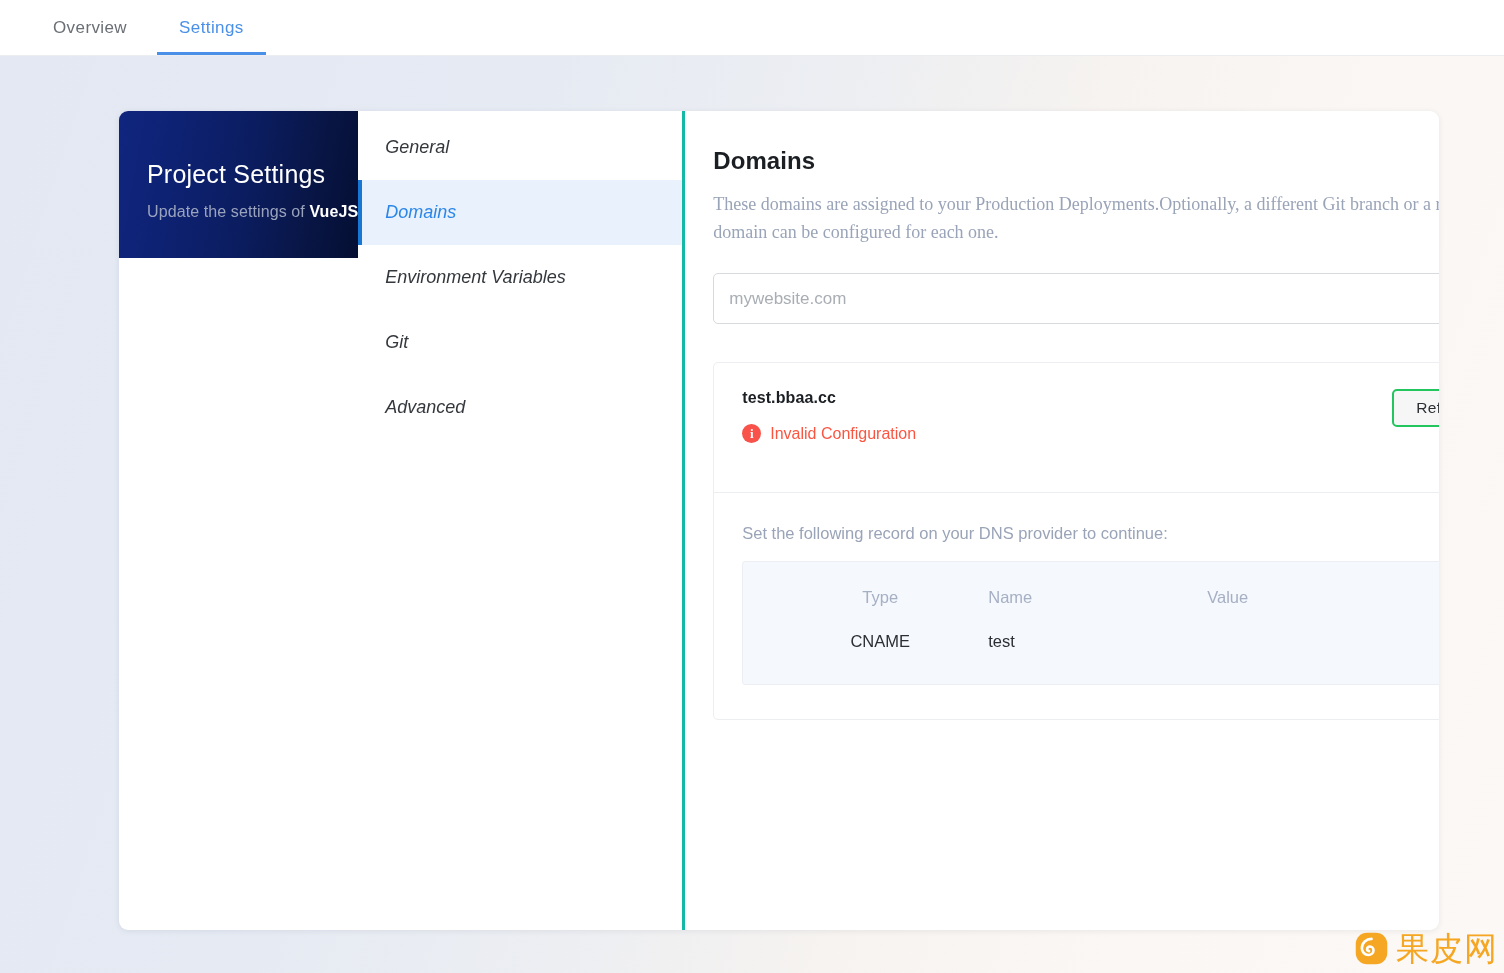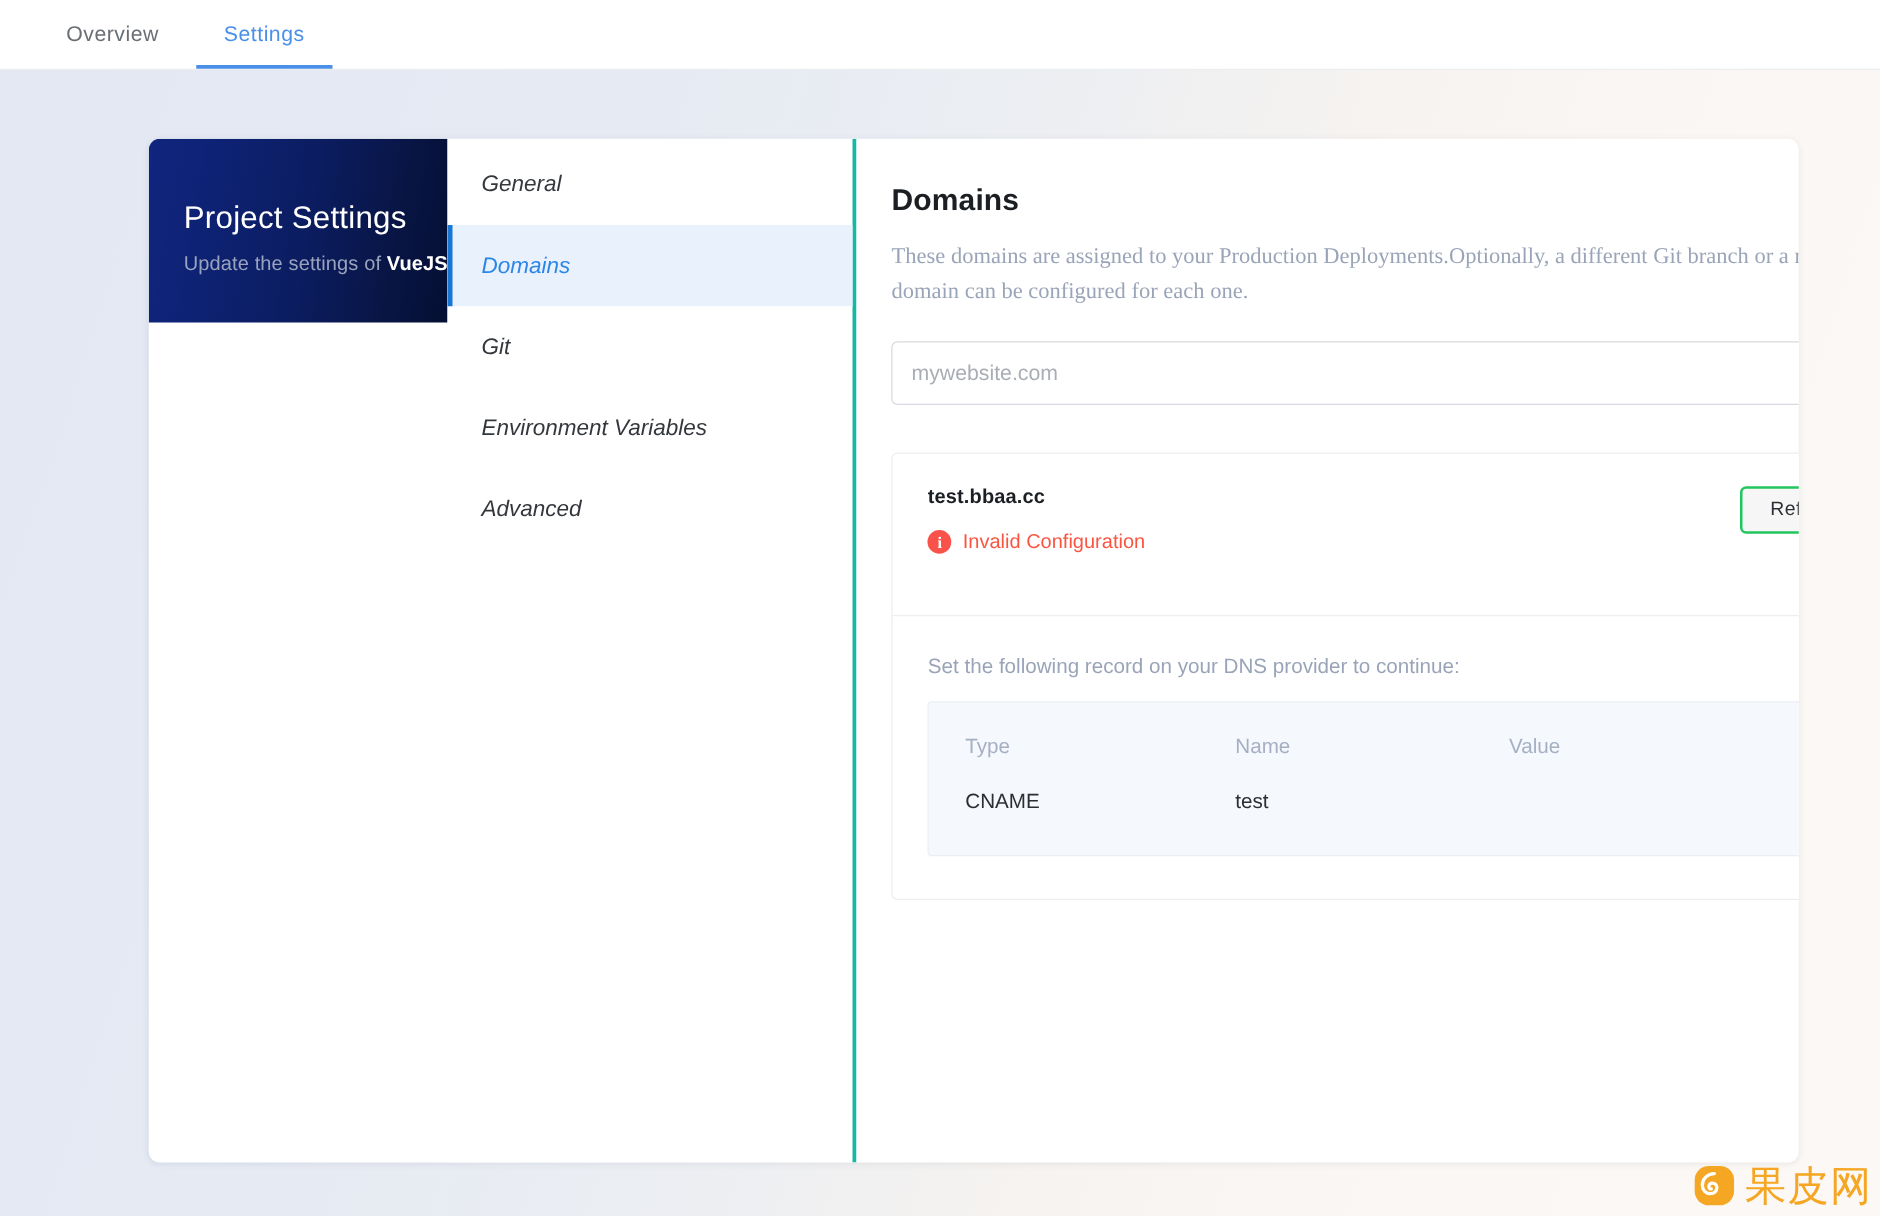--- a/index.html
+++ b/index.html
@@ -287,21 +287,21 @@
     border-radius: 3px;
     padding: 18px 0 22px 0;
   }
   .dns-row {
     display: flex;
     align-items: center;
     padding: 0 29px;
   }
   .dns-row.header { height: 34px; }
   .dns-row.values { height: 42px; margin-top: 6px; }
-  .dns-col-type  { width: 216px; flex: 0 0 216px; }
+  .dns-col-type  { width: 216px; flex: 0 0 216px; text-align: center; }
   .dns-col-name  { width: 219px; flex: 0 0 219px; }
   .dns-col-value { flex: 1 1 auto; display: flex; align-items: center; gap: 12px; }
   .dns-th {
     font-size: 16.5px;
     color: #a6b0c4;
   }
   .dns-td {
     font-size: 16.5px;
     color: #2b2f33;
   }
@@ -360,24 +360,24 @@
     <div class="card-body">
 
       <div class="side-nav">
         <div class="side-item">
           <span>General</span>
         </div>
         <div class="side-item active">
           <span>Domains</span>
         </div>
         <div class="side-item">
+          <span>Environment Variables</span>
+        </div>
+        <div class="side-item">
           <span>Git</span>
-        </div>
-        <div class="side-item">
-          <span>Environment Variables</span>
         </div>
         <div class="side-item">
           <span>Advanced</span>
         </div>
       </div>
 
       <div class="main-panel">
 
         <div class="panel-title">Domains</div>
         <div class="panel-desc">These domains are assigned to your Production Deployments.Optionally, a different Git branch or a redirection to another domain can be configured for each one.</div>

